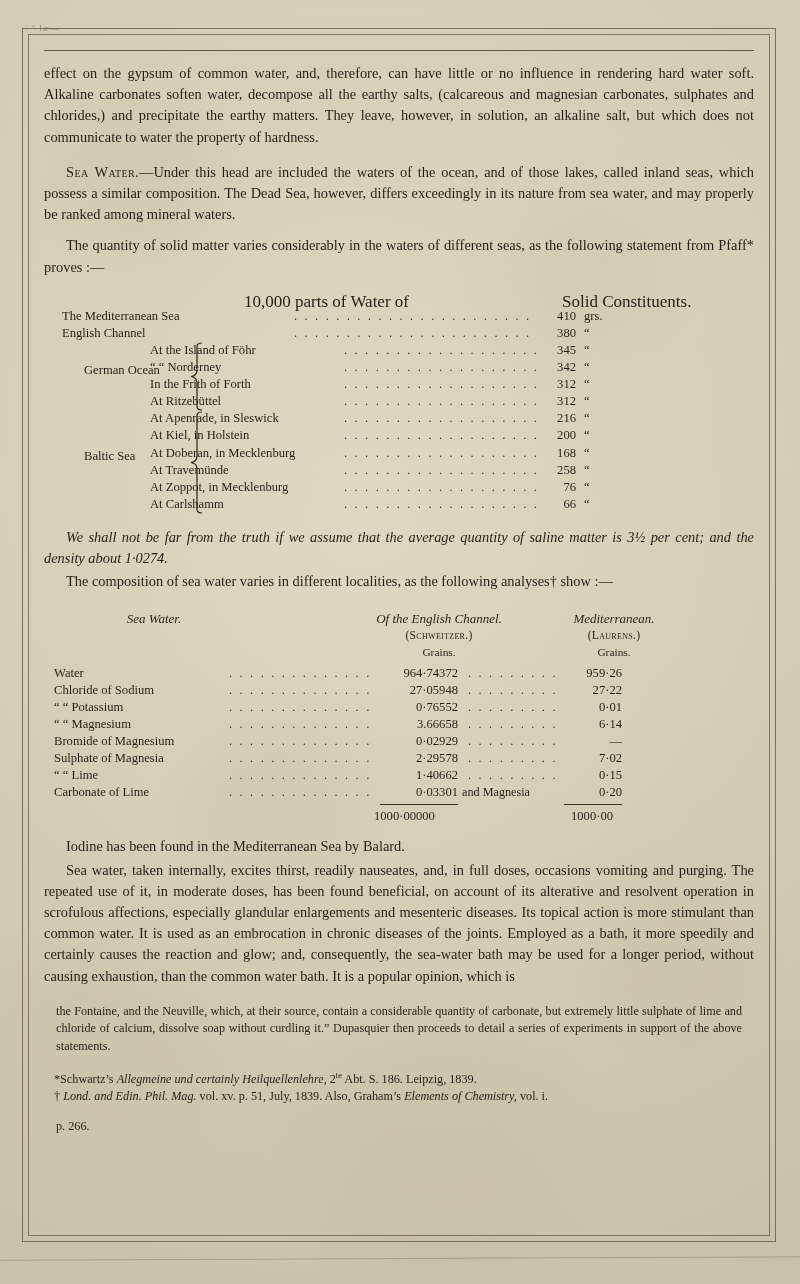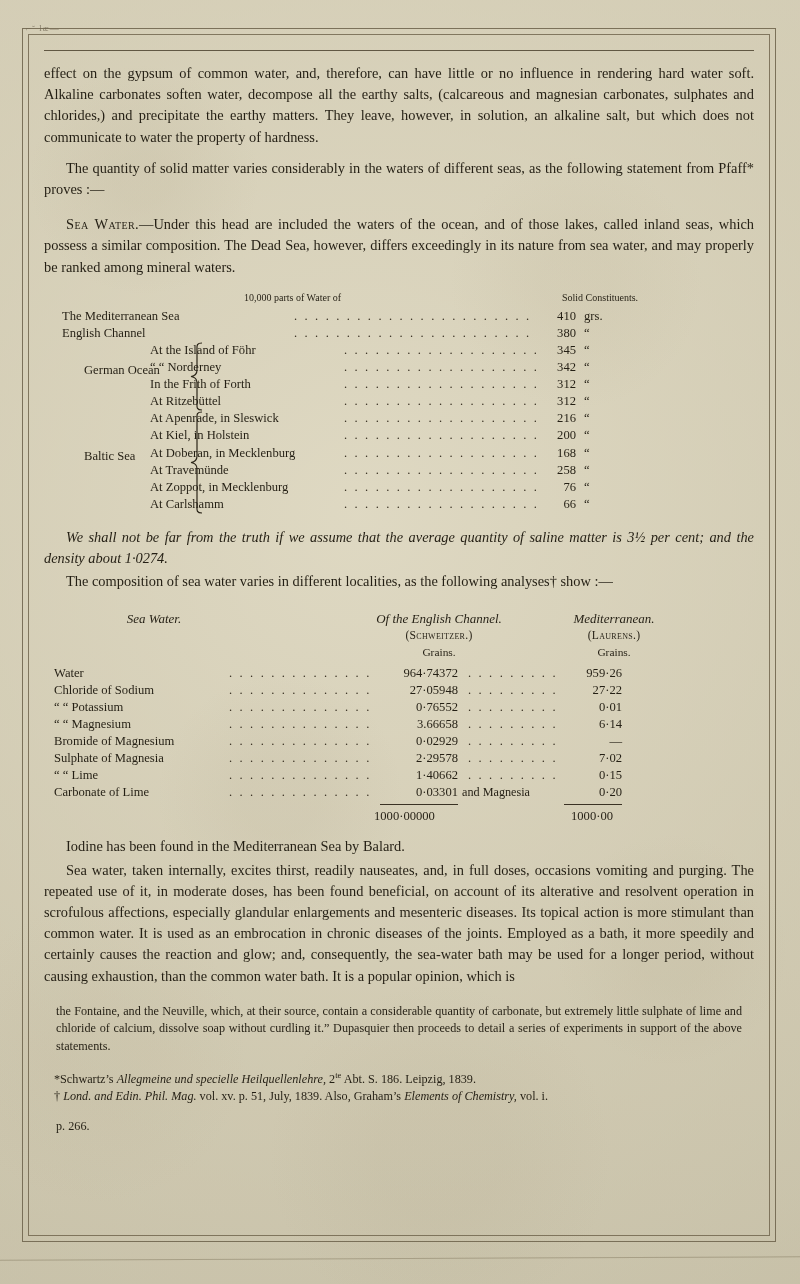--- a/index.html
+++ b/index.html
@@ -131,21 +131,21 @@
   
   .pfaff {
     margin-top: 14px;
     font-size: 12.6px;
     color: #241f14;
     position: relative;
   }
   .pfaff-head {
     position: relative;
     height: 16px;
-    font-size: 10px;
+    font-size: 17px;
   }
   .pfaff-head .ph-left {
     position: absolute;
     left: 200px;
   }
   .pfaff-head .ph-right {
     position: absolute;
     left: 518px;
   }
   .pfaff-rows {
@@ -326,26 +326,26 @@
   <div class="scan-artifact">⌐˘ læ—</div>
 
   <div class="content">
 
     <div class="head-rule"></div>
 
     <div class="body-block">
       <p class="noindent">effect on the gypsum of common water, and, therefore, can have little or no influence in rendering hard water soft. Alkaline carbonates soften water, decompose all the earthy salts, (calcareous and magnesian carbonates, sulphates and chlorides,) and precipitate the earthy matters. They leave, however, in solution, an alkaline salt, but which does not communicate to water the property of hardness.</p>
     </div>
 
+    <div class="body-block" style="margin-top:14px;">
+      <p><span class="smallcaps">Sea Water.</span><span>—Under this head are included the waters of the ocean, and of those lakes, called inland seas, which possess a similar composition. The Dead Sea, however, differs exceedingly in its nature from sea water, and may properly be ranked among mineral waters.</span></p>
+    </div>
+
     <div class="body-block" style="margin-top:10px;">
       <p>The quantity of solid matter varies considerably in the waters of different seas, as the following statement from Pfaff* proves :—</p>
-    </div>
-
-    <div class="body-block" style="margin-top:14px;">
-      <p><span class="smallcaps">Sea Water.</span><span>—Under this head are included the waters of the ocean, and of those lakes, called inland seas, which possess a similar composition. The Dead Sea, however, differs exceedingly in its nature from sea water, and may properly be ranked among mineral waters.</span></p>
     </div>
 
     <div class="pfaff">
       <div class="pfaff-head">
         <span class="ph-left">10,000 parts of Water of</span>
         <span class="ph-right">Solid Constituents.</span>
       </div>
 
       <div class="pfaff-rows" id="pfaff-rows">
 
@@ -526,21 +526,21 @@
 
     <div class="body-block" style="margin-top:10px;">
       <p>Iodine has been found in the Mediterranean Sea by Balard.</p>
     </div>
     <div class="body-block" style="margin-top:2px;">
       <p>Sea water, taken internally, excites thirst, readily nauseates, and, in full doses, occasions vomiting and purging. The repeated use of it, in moderate doses, has been found beneficial, on account of its alterative and resolvent operation in scrofulous affections, especially glandular enlargements and mesenteric diseases. Its topical action is more stimulant than common water. It is used as an embrocation in chronic diseases of the joints. Employed as a bath, it more speedily and certainly causes the reaction and glow; and, consequently, the sea-water bath may be used for a longer period, without causing exhaustion, than the common water bath. It is a popular opinion, which is</p>
     </div>
 
     <div class="footnotes">
       <p class="fn-lead">the Fontaine, and the Neuville, which, at their source, contain a considerable quantity of carbonate, but extremely little sulphate of lime and chloride of calcium, dissolve soap without curdling it.” Dupasquier then proceeds to detail a series of experiments in support of the above statements.</p>
-      <p class="fn"><span>*</span><span>Schwartz’s </span><i>Allegmeine und specielle Heilquellenlehre,</i><span> 2</span><sup>te</sup><span> Abt. S. 186.   Leipzig, 1839.</span></p>
+      <p class="fn"><span>*</span><span>Schwartz’s </span><i>Allegmeine und certainly Heilquellenlehre,</i><span> 2</span><sup>te</sup><span> Abt. S. 186.   Leipzig, 1839.</span></p>
       <p class="fn"><span>†</span> <i>Lond. and Edin. Phil. Mag.</i><span> vol. xv. p. 51, July, 1839.   Also, Graham’s </span><i>Elements of Chemistry,</i><span> vol. i.</span></p>
       <p class="fn-lead">p. 266.</p>
     </div>
 
   </div>
 
   <div class="page-edge"></div>
 </div>
 
 </body></html>

